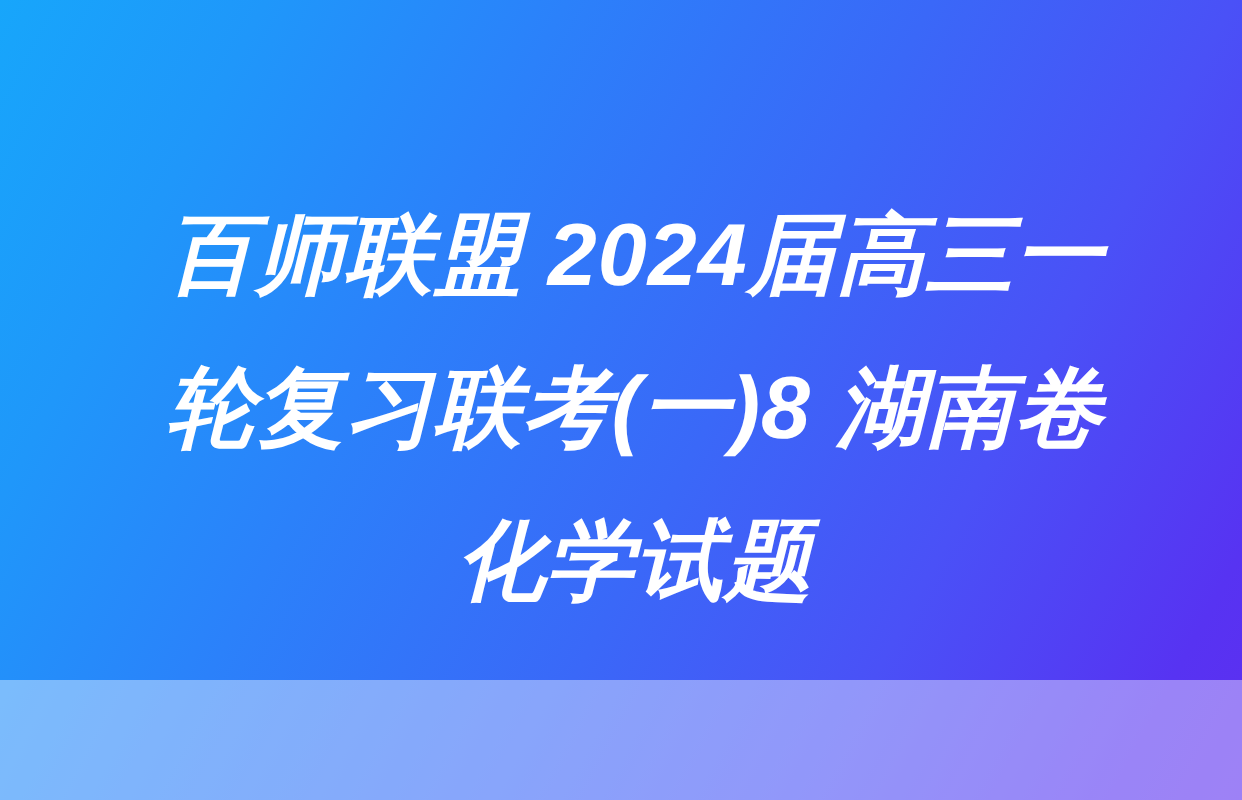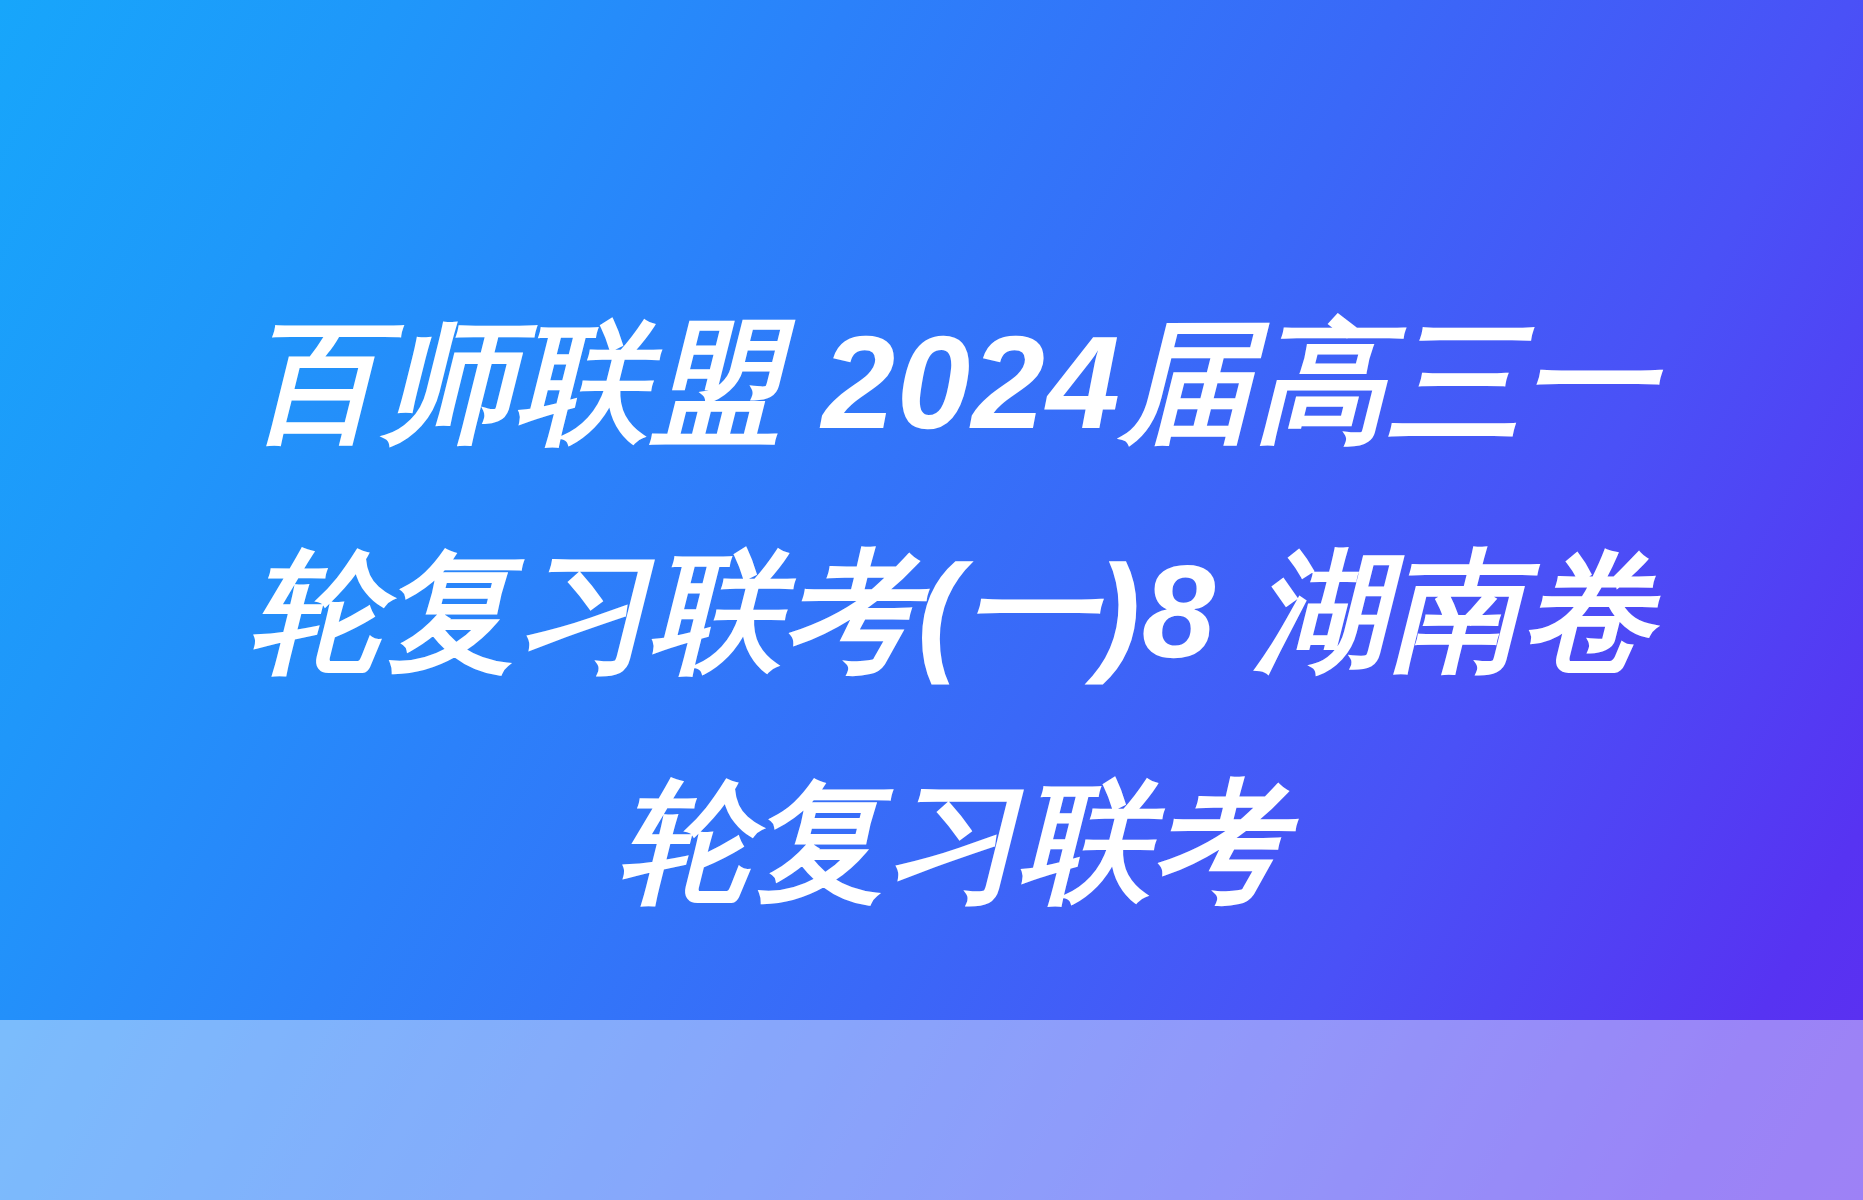--- a/index.html
+++ b/index.html
@@ -63,20 +63,20 @@
   }
 </style>
 </head>
 <body>
 
 <div id="poster">
 
   <div id="title-block">
     <span class="title-line">百师联盟 2024届高三一</span>
     <span class="title-line">轮复习联考(一)8 湖南卷</span>
-    <span class="title-line">轮复习联考</span>
+    <span class="title-line">化学试题</span>
   </div>
 
   <div id="bottom-band">
     
   </div>
 
 </div>
 
 </body></html>

